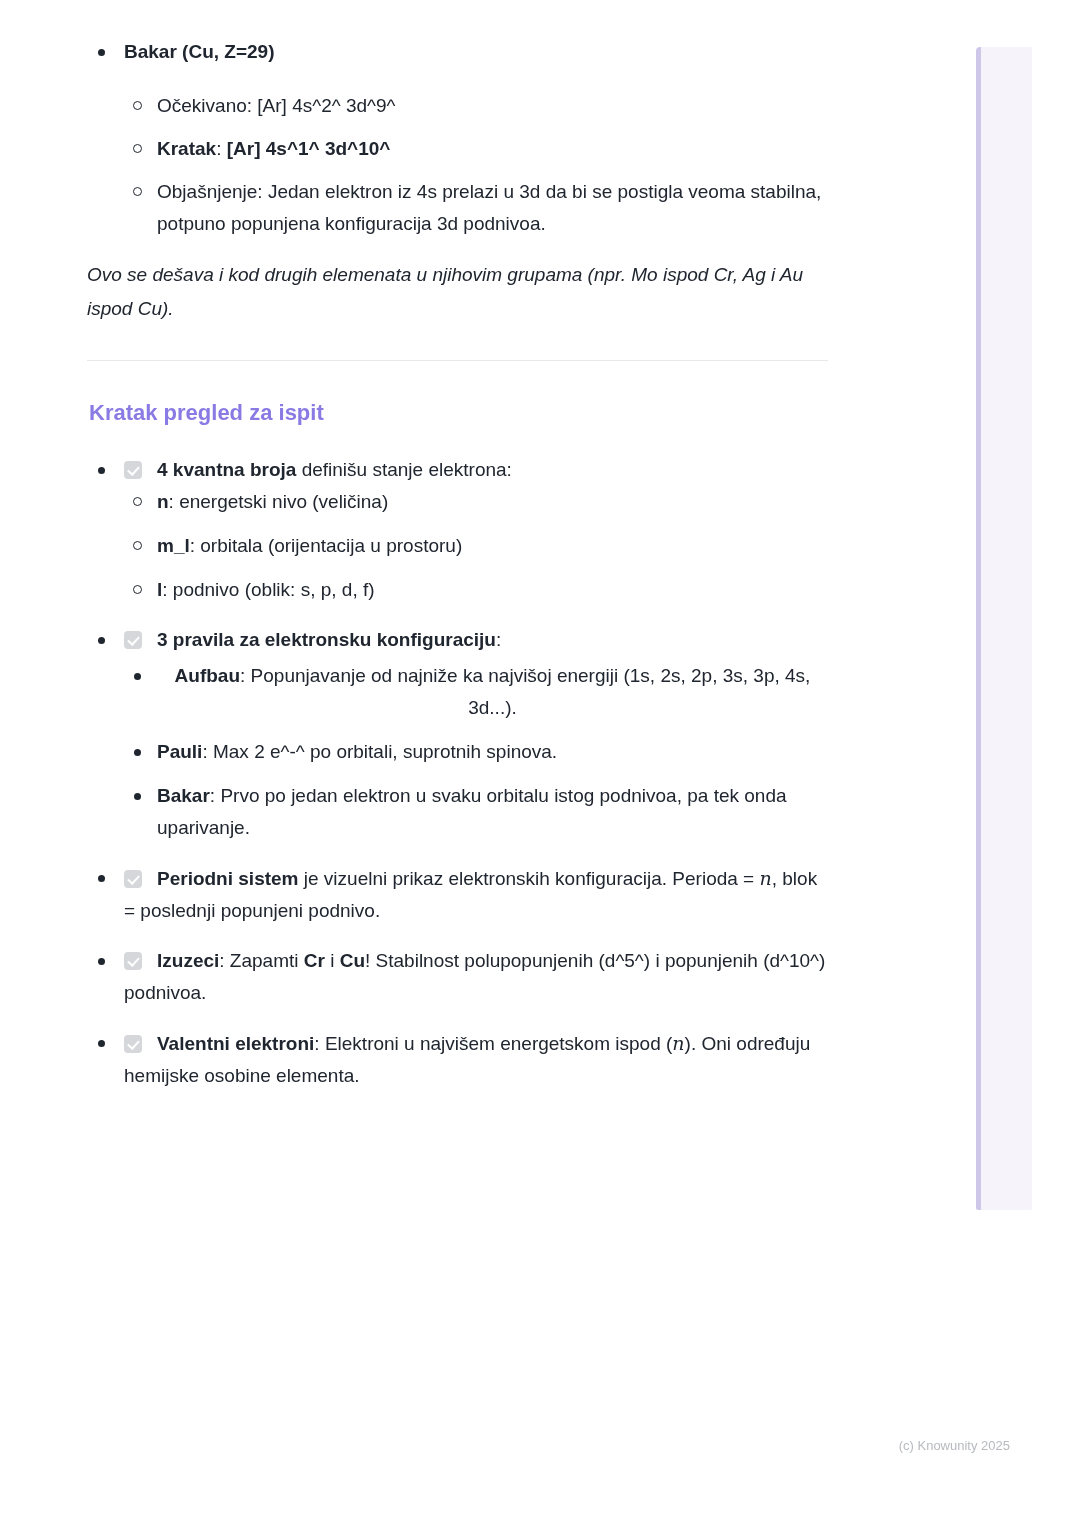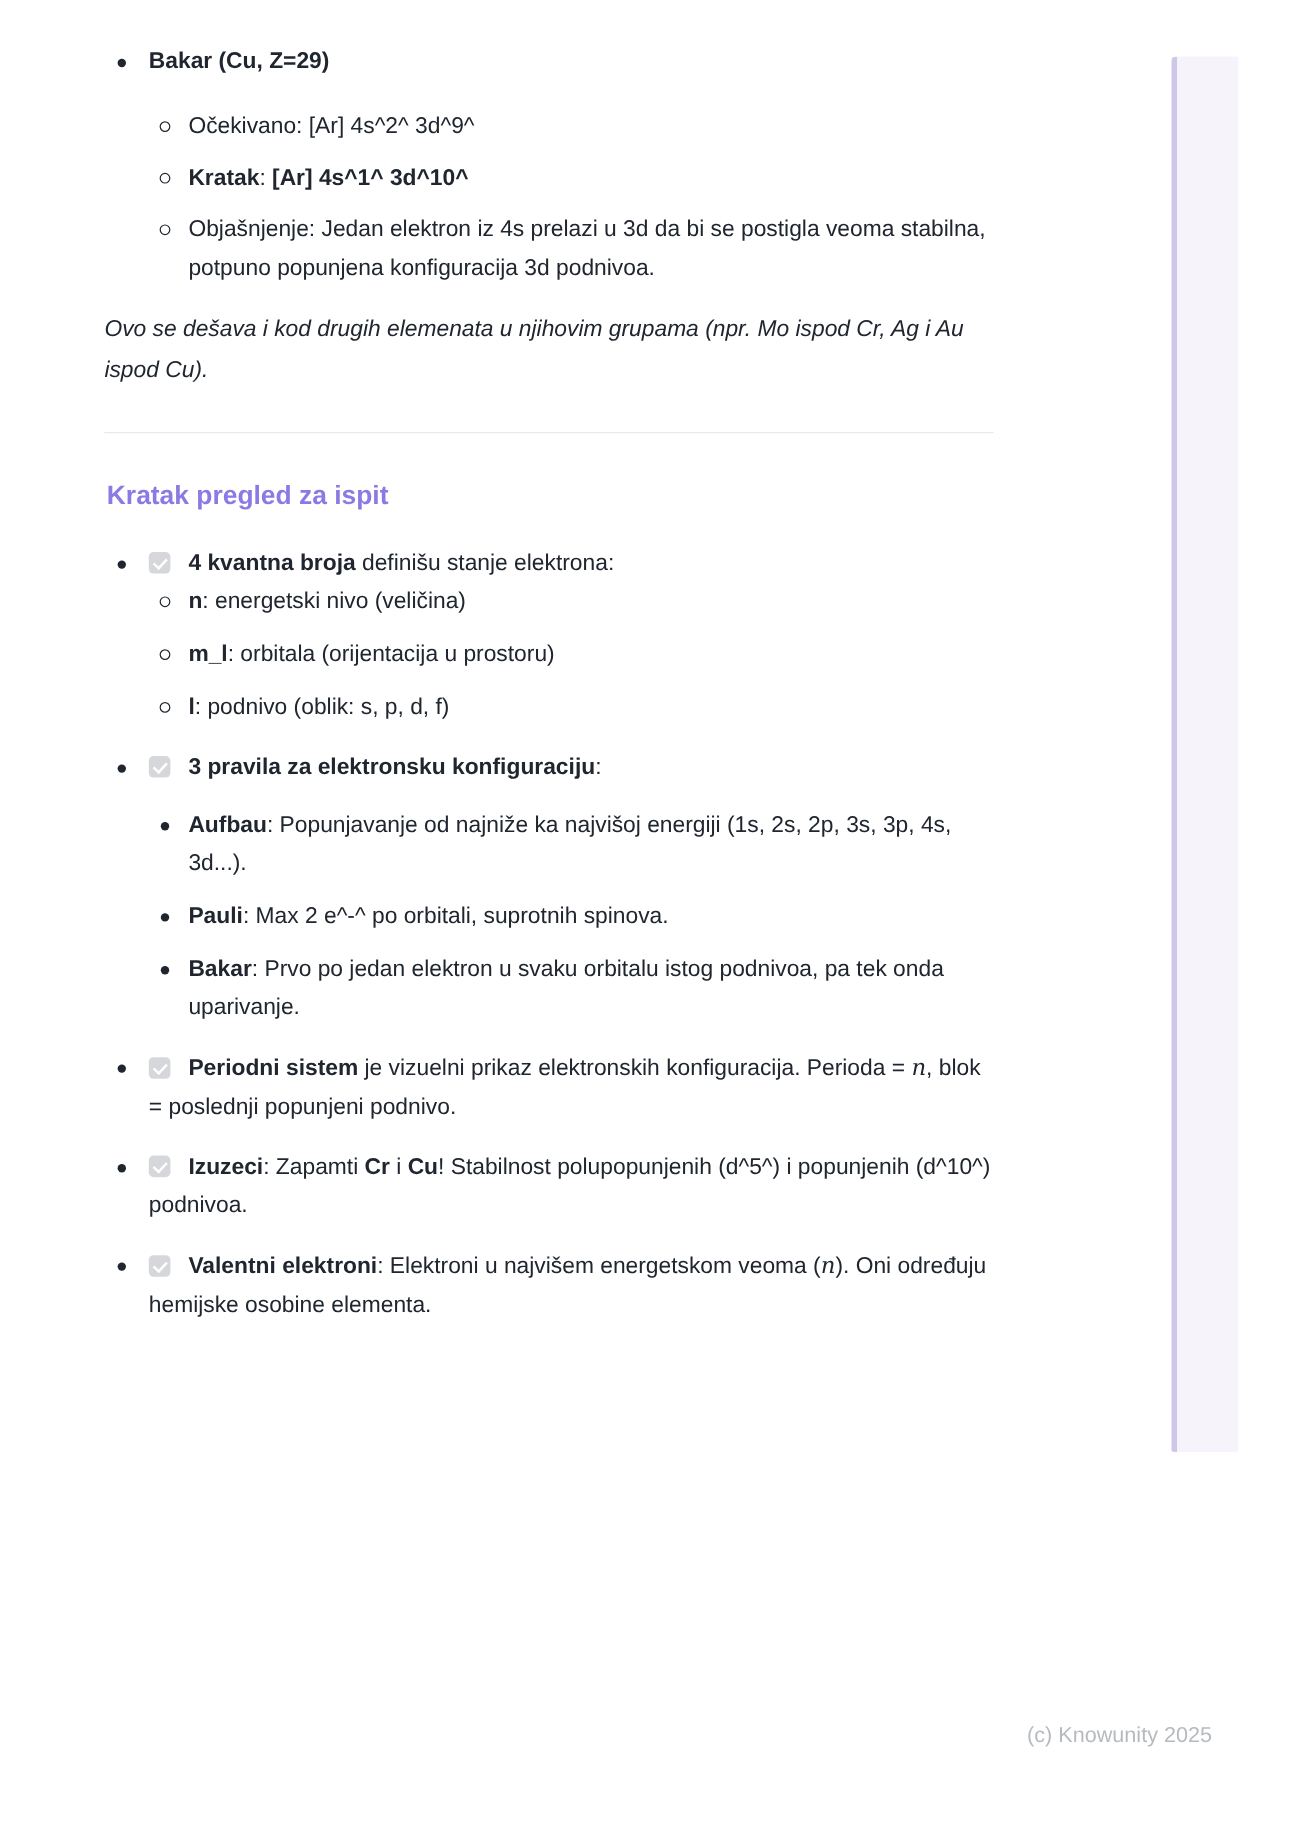--- a/index.html
+++ b/index.html
@@ -16,27 +16,27 @@
   .l2.circle>li::before{content:"";position:absolute;left:9px;top:11px;width:9px;height:9px;border-radius:50%;border:1.8px solid #20262f;box-sizing:border-box;background:#fff;}
   .l2.disc>li::before{content:"";position:absolute;left:10px;top:13px;width:7px;height:7px;border-radius:50%;background:#20262f;}
   .copper-sub{margin-top:22px;}
   .copper-sub>li+li{margin-top:11px;}
   .note{font-style:italic;line-height:34px;margin:18px 0 0 0;}
   .divider{border:none;border-top:1px solid #e8e8ea;margin:34px 0 0 0;height:0;}
   .heading{font-size:22px;line-height:40px;font-weight:700;color:#8a7ae4;margin:32px 0 0 2px;}
   .checklist{margin-top:21px;}
   .check-item+.check-item{margin-top:18px;}
   .check-sub>li+li{margin-top:12px;}
-  .check-sub.disc>li:first-child{margin-top:16px;}
+  .check-sub.disc>li:first-child{margin-top:4px;text-align:center;}
   .checkbox{display:inline-block;width:18px;height:18px;border-radius:4px;background:#d5d7db;margin-right:15px;vertical-align:-3px;position:relative;cursor:pointer;}
   .checkbox::after{content:"";position:absolute;left:5.5px;top:2.5px;width:5px;height:9px;border-right:2.4px solid #fff;border-bottom:2.4px solid #fff;transform:rotate(43deg);}
   .b{font-weight:700;}
   .mv{font-family:"DejaVu Serif",serif;font-style:italic;}
   .side-strip{position:absolute;left:976px;top:47px;width:56px;height:1163px;background:#f6f4fa;border-left:5px solid #cfc7ea;box-sizing:border-box;border-radius:4px 2px 2px 2px;}
-  .footer{position:absolute;top:1437px;right:70px;font-size:18px;line-height:18px;color:#b7babe;}
+  .footer{position:absolute;top:1437px;right:70px;font-size:13px;line-height:18px;color:#b7babe;}
 </style>
 </head>
 <body>
 
 <div class="content">
 
   <ul>
     <li class="li1">
       <span class="b">Bakar (Cu, Z=29)</span>
       <ul class="l2 circle copper-sub">
@@ -75,21 +75,21 @@
 
     <li class="li1 check-item">
       <span class="checkbox"></span><span class="b">Periodni sistem</span><span> je vizuelni prikaz elektronskih konfiguracija. Perioda = </span><span class="mv">n</span><span>, blok = poslednji popunjeni podnivo.</span>
     </li>
 
     <li class="li1 check-item">
       <span class="checkbox"></span><span class="b">Izuzeci</span><span>: Zapamti </span><span class="b">Cr</span><span> i </span><span class="b">Cu</span><span>! Stabilnost polupopunjenih (d^5^) i popunjenih (d^10^) podnivoa.</span>
     </li>
 
     <li class="li1 check-item">
-      <span class="checkbox"></span><span class="b">Valentni elektroni</span><span>: Elektroni u najvišem energetskom veoma (</span><span class="mv">n</span><span>). Oni određuju hemijske osobine elementa.</span>
+      <span class="checkbox"></span><span class="b">Valentni elektroni</span><span>: Elektroni u najvišem energetskom ispod (</span><span class="mv">n</span><span>). Oni određuju hemijske osobine elementa.</span>
     </li>
 
   </ul>
 </div>
 
 <div class="side-strip"></div>
 
 <div class="footer">(c) Knowunity 2025</div>
 
 </body></html>

